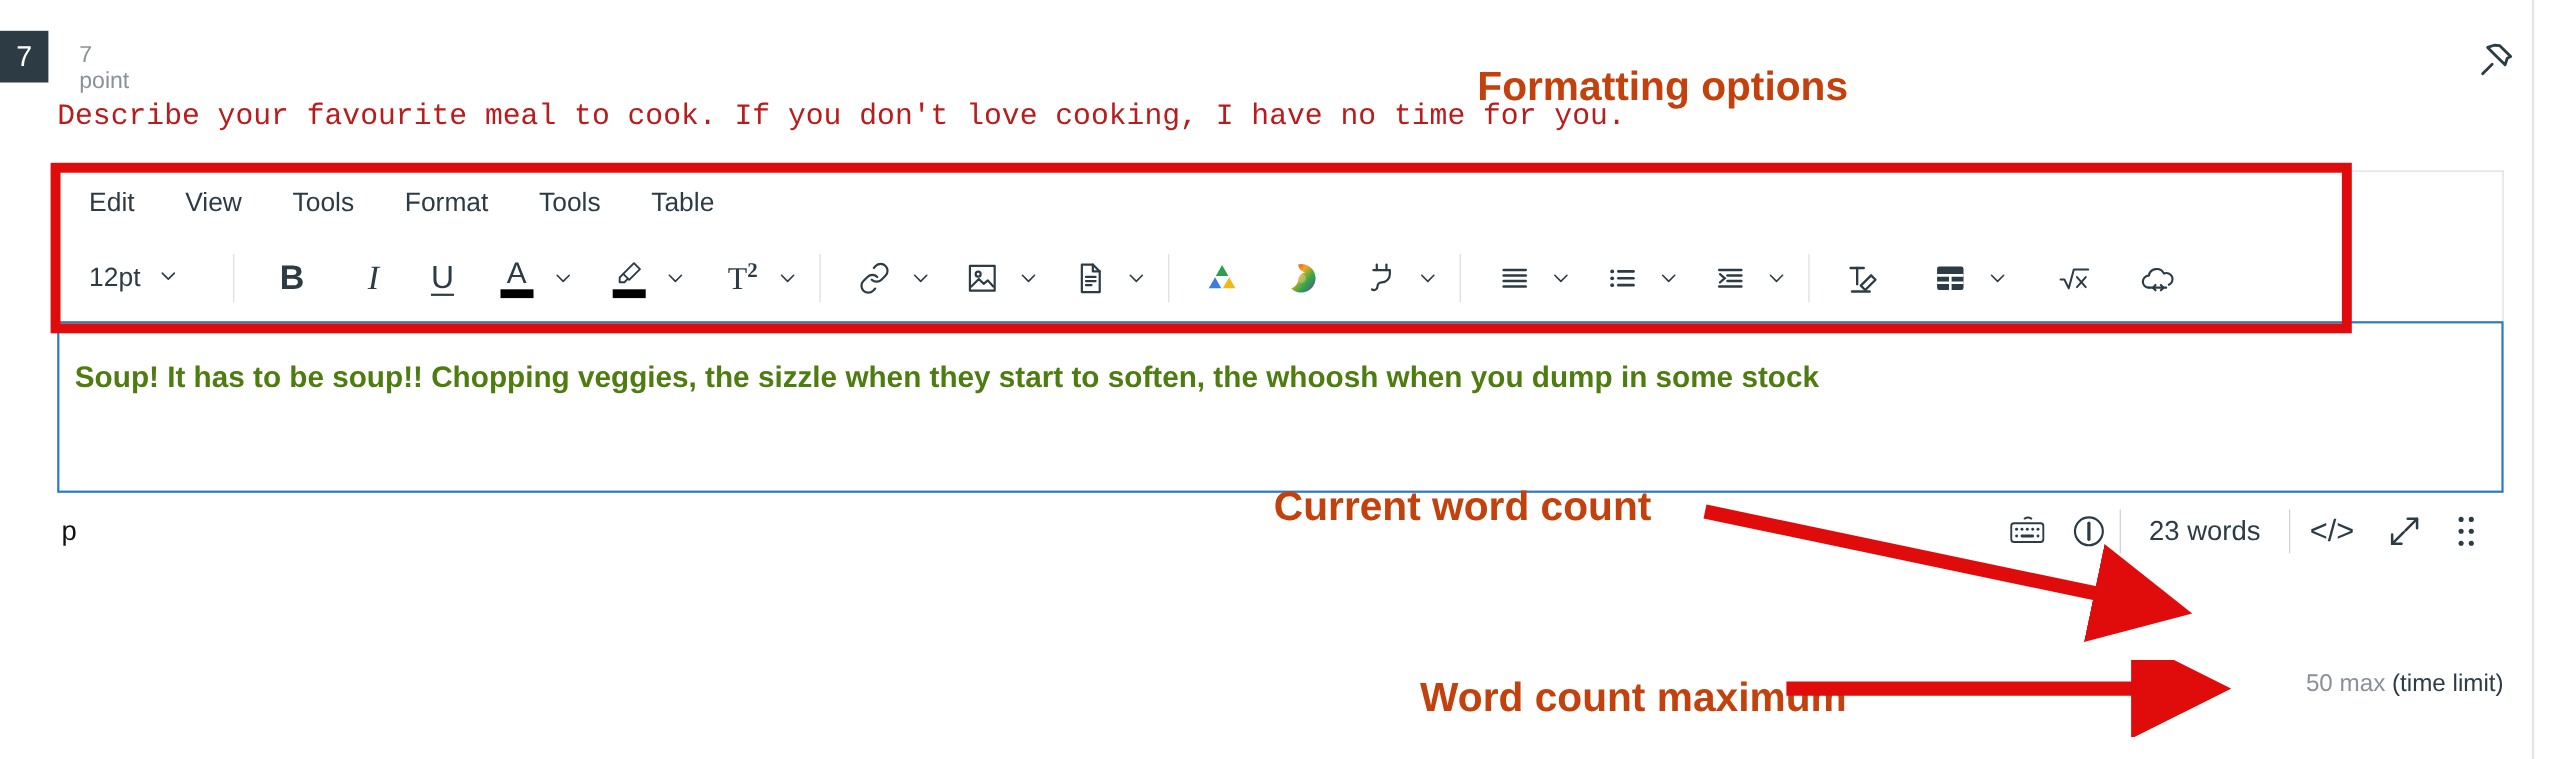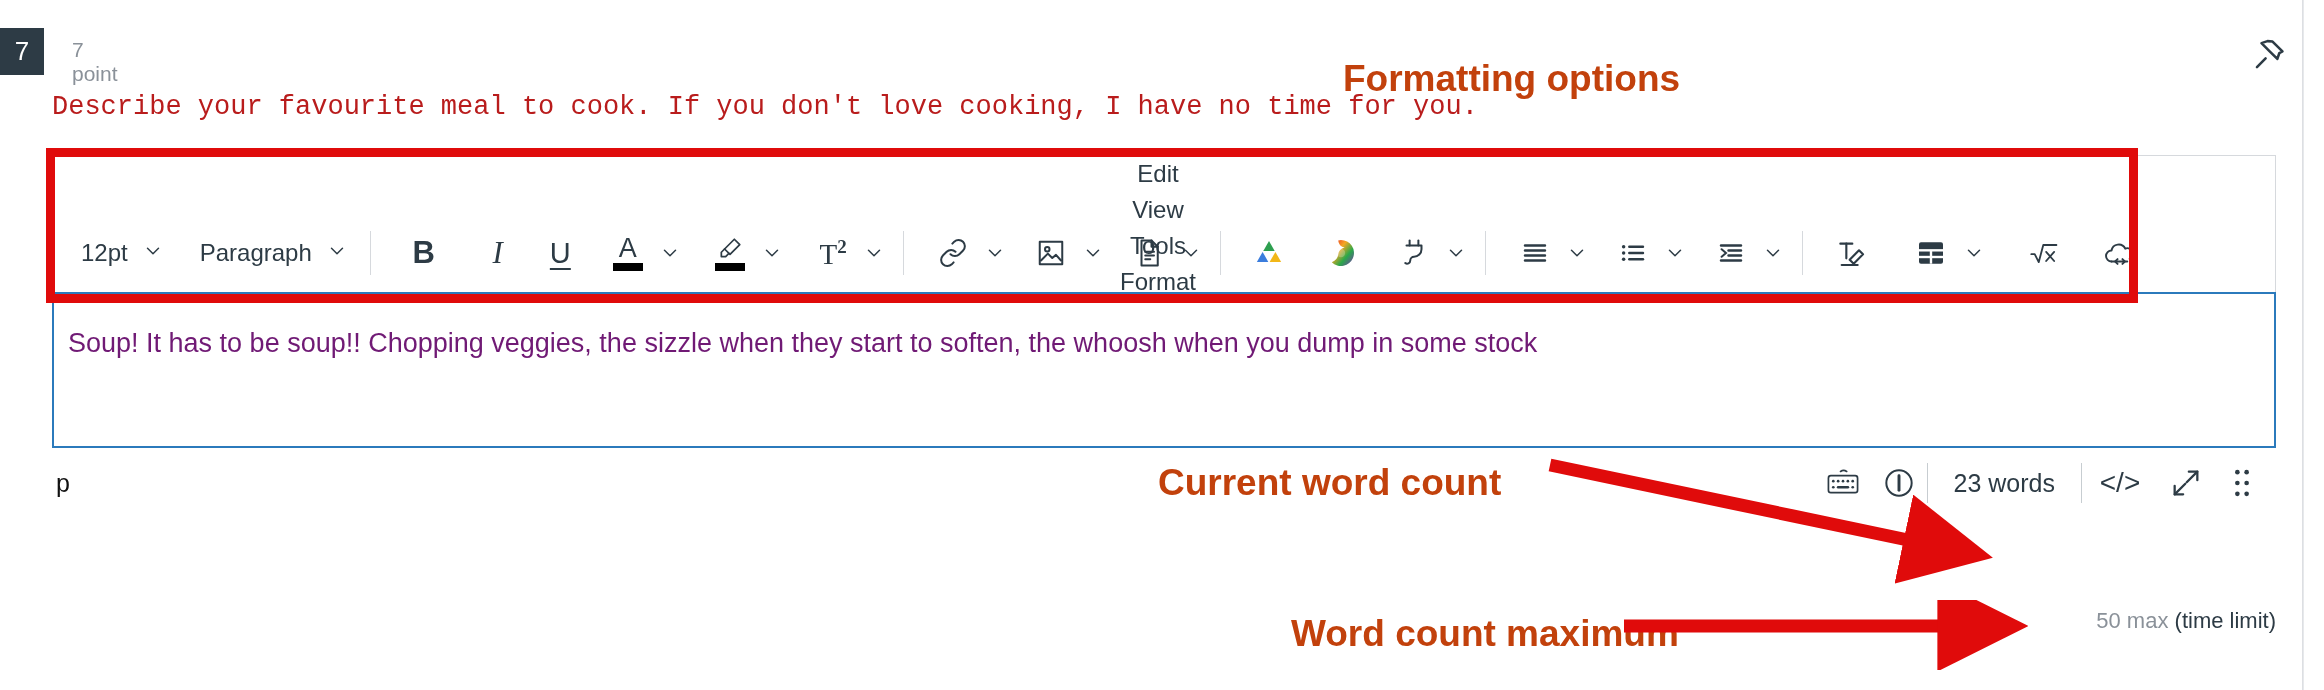--- a/index.html
+++ b/index.html
@@ -43,21 +43,21 @@
   }
 
   
   #rce { position:absolute; left:52px; top:155px; width:2224px; }
 
   #toolbar-region {
     border:1px solid #d6d9dd; border-bottom:none;
     background:#ffffff;
     width:2224px;
   }
-  .menubar { display:flex; align-items:center; height:58px; padding-left:22px;flex-direction:column; }
+  .menubar { display:flex; align-items:center; height:58px; padding-left:22px; }
   .menu-item {
     font-size:24px; color:#2d3b45; margin-right:34px; cursor:pointer;
     padding:4px 6px; border-radius:3px;
   }
 
   .toolbar { display:flex; align-items:center; height:78px; padding-left:22px; }
   .tb-sep { width:1px; height:44px; background:#d6d9dd; margin:0 18px; }
   .tb-btn {
     display:flex; align-items:center; justify-content:flex-end;
     min-width:46px; height:52px; cursor:pointer; border-radius:3px;
@@ -69,21 +69,21 @@
 
   
   #editor-body {
     width:2224px; height:156px;
     border:2px solid #2b7abc;
     background:#ffffff;
     position:relative;
   }
   #editor-text {
     position:absolute; left:14px; top:34px;
-    font-size:27px; color:#701a75; white-space:nowrap;
+    font-size:27px; color:#4d7c0f; white-space:nowrap;font-weight:bold;
   }
 
   
   #statusbar {
     width:2224px; height:70px;
     display:flex; align-items:center;
     position:relative;
   }
   #path-indicator {
     font-size:25px; color:#111111; padding-left:4px;
@@ -110,21 +110,21 @@
 
   
   .annot {
     position:absolute;
     color:#c2410c;
     font-weight:bold;
     font-family:"Liberation Sans", sans-serif;
     white-space:nowrap;
   }
   #annot-formatting { left:1343px; top:58px; font-size:37px; }
-  #annot-wordcount  { left:1158px; top:462px; font-size:37px; }
+  #annot-wordcount  { left:1158px; top:440px; font-size:37px; }
   #annot-wordmax    { left:1263px; top:613px; font-size:37px;margin-left:28px; }
 
   #annot-box {
     position:absolute; left:46px; top:148px;
     width:2092px; height:155px;
     border:9px solid #e00b0b;
     pointer-events:none;
   }
   .arrow-svg { position:absolute; pointer-events:none; }
 </style>
@@ -165,28 +165,20 @@
         <span class="tb-text">12pt</span>
         <span class="caret">
           <svg width="22" height="22" viewBox="0 0 24 24" fill="none" stroke="#2d3b45" stroke-width="1.6" stroke-linecap="round" stroke-linejoin="round">
               <polyline points="6 9 12 15 18 9"></polyline>
             </svg>
         </span>
       </div>
 
       <div style="width:26px;"></div>
 
-      <div class="tb-btn" style="min-width:auto;">
-        <span class="tb-text">Paragraph</span>
-        <span class="caret">
-          <svg width="22" height="22" viewBox="0 0 24 24" fill="none" stroke="#2d3b45" stroke-width="1.6" stroke-linecap="round" stroke-linejoin="round">
-              <polyline points="6 9 12 15 18 9"></polyline>
-            </svg>
-        </span>
-      </div>
 
       <div class="tb-sep"></div>
 
       <div class="tb-btn">
         <span style="font-size:31px;font-weight:bold;">B</span>
       </div>
       <div style="width:22px;"></div>
 
       <div class="tb-btn">
         <span style="font-size:31px;font-family:'Liberation Serif',serif;font-style:italic;">I</span>

